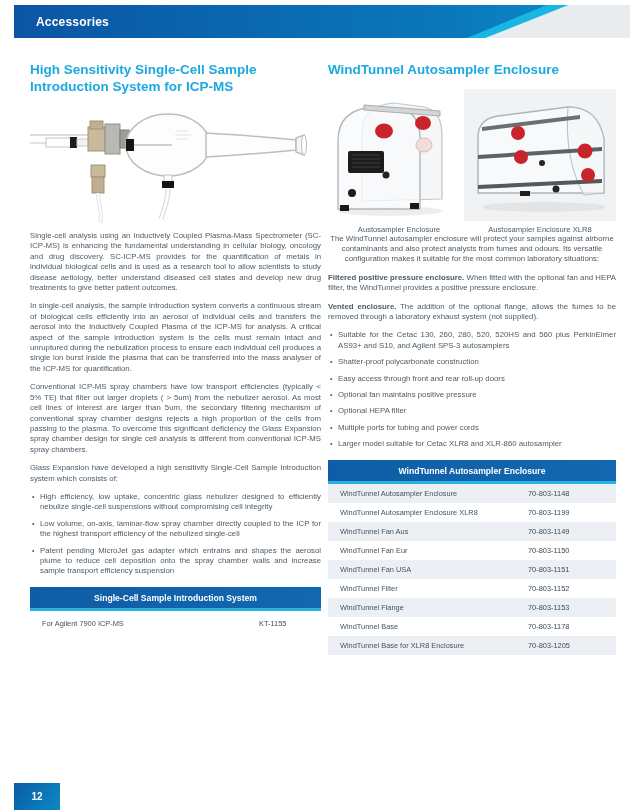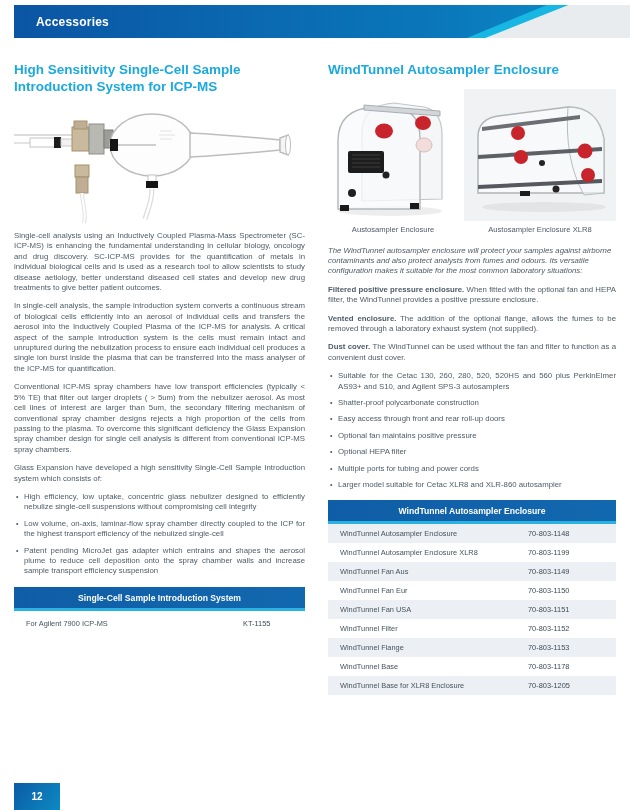--- a/index.html
+++ b/index.html
@@ -12,28 +12,28 @@
   .banner .cyan-wedge { position:absolute; inset:0; background:#17b6e3;
     clip-path:polygon(0 0, 90% 0, 76.5% 100%, 0 100%); }
   .banner .blue-wedge { position:absolute; inset:0;
     background:linear-gradient(90deg,#0b55a4 0%,#0a78ba 70%,#0d8fca 100%);
     clip-path:polygon(0 0, 86.5% 0, 73.5% 100%, 0 100%); }
   .banner .banner-title { position:absolute; left:22px; top:0; height:33px; display:flex; align-items:center;
     color:#ffffff; font-size:12px; font-weight:bold; letter-spacing:.2px; z-index:2; }
 
   
   .col { position:absolute; top:62px; }
-  .col-left  { left:14px;  width:291px; }
+  .col-left  { left:30px;  width:291px; }
   .col-right { left:328px; width:288px; }
 
   h2.heading { color:#1ca9de; font-size:13.5px; line-height:16.5px; font-weight:bold; margin-bottom:10px; }
 
   .body-text { color:#4d5b66; font-size:7.8px; line-height:10.4px; }
   p.para { margin-bottom:8px; text-align:justify; }
-  p.para-left { margin-bottom:8px; text-align:left;font-style:italic; }
+  p.para-left { margin-bottom:8px; text-align:center; }
   .lead { font-weight:bold; }
 
   ul.feature-list { list-style:none; margin:2px 0 10px 2px; }
   ul.feature-list li { display:flex; margin-bottom:6px; text-align:justify; }
   ul.feature-list li .dot { width:8px; flex:0 0 8px; font-size:7px; line-height:10.4px; }
   ul.feature-list li .li-text { flex:1; }
 
   
   .spec-table { width:100%; }
   .spec-table .tbl-title { background:linear-gradient(90deg,#0f5da6,#1268ae); color:#ffffff; font-weight:bold;
@@ -44,21 +44,21 @@
   .spec-table .tbl-row .cell-part { width:78px; font-weight:normal; color:#3c4a55; }
   .tbl-left .tbl-row { padding:8px 10px 8px 12px;align-items:center; }
   .tbl-left .tbl-row .cell-part { width:52px; font-weight:normal; }
 
   
   figure.hero { width:291px; height:120px; margin:2px 0 6px; }
   .photos { display:flex; justify-content:space-between; margin-bottom:4px; }
   .photo-box { height:132px; }
   .photo-box.p1 { width:130px; }
   .photo-box.p2 { width:152px; }
-  .captions { display:flex; justify-content:space-between; margin-bottom:12px; }
+  .captions { display:flex; justify-content:flex-end; }
   .caption { color:#4d5b66; font-size:7.6px; text-align:center; }
   .caption.c1 { width:130px; }
   .caption.c2 { width:152px; }
 
   
   .page-num { position:absolute; left:14px; bottom:0; width:46px; height:27px;
     background:linear-gradient(125deg,#0c5ba6,#0b8ac2); color:#ffffff; font-size:10px; font-weight:bold;
     display:flex; align-items:center; justify-content:center; }
 
   svg { display:block; }
@@ -205,21 +205,20 @@
     </div>
     <div class="captions">
       <span class="caption c1">Austosampler Enclosure</span>
       <span class="caption c2">Austosampler Enclosure XLR8</span>
     </div>
 
     <div class="body-text">
       <p class="para-left">The WindTunnel autosampler enclosure will protect your samples against airborne contaminants and also protect analysts from fumes and odours. Its versatile configuration makes it suitable for the most common laboratory situations:</p>
       <p class="para"><span class="lead">Filtered positive pressure enclosure.</span><span> When fitted with the optional fan and HEPA filter, the WindTunnel provides a positive pressure enclosure.</span></p>
       <p class="para"><span class="lead">Vented enclosure.</span><span> The addition of the optional flange, allows the fumes to be removed through a laboratory exhaust system (not supplied).</span></p>
-      <p class="para"><span class="lead">Dust cover.</span><span> The WindTunnel can be used without the fan and filter to function as a convenient dust cover.</span></p>
 
       <ul class="feature-list">
         <li>
             <span class="dot">•</span>
             <span class="li-text">Suitable for the Cetac 130, 260, 280, 520, 520HS and 560 plus PerkinElmer AS93+ and S10, and Agilent SPS-3 autosamplers</span>
           </li>
         <li>
             <span class="dot">•</span>
             <span class="li-text">Shatter-proof polycarbonate construction</span>
           </li>

